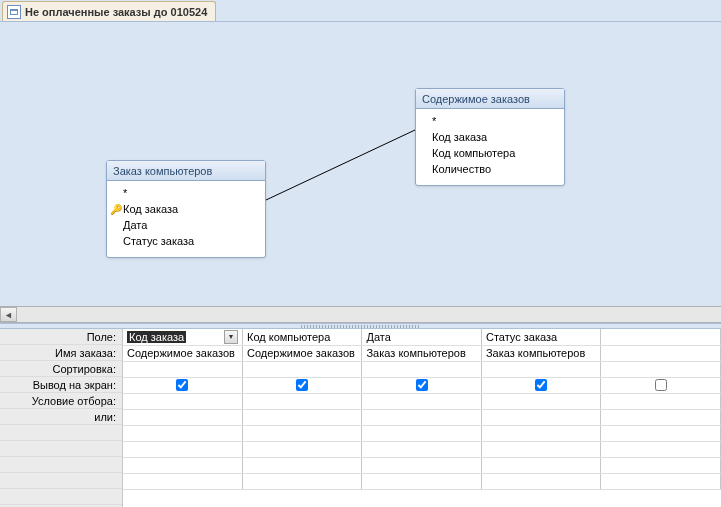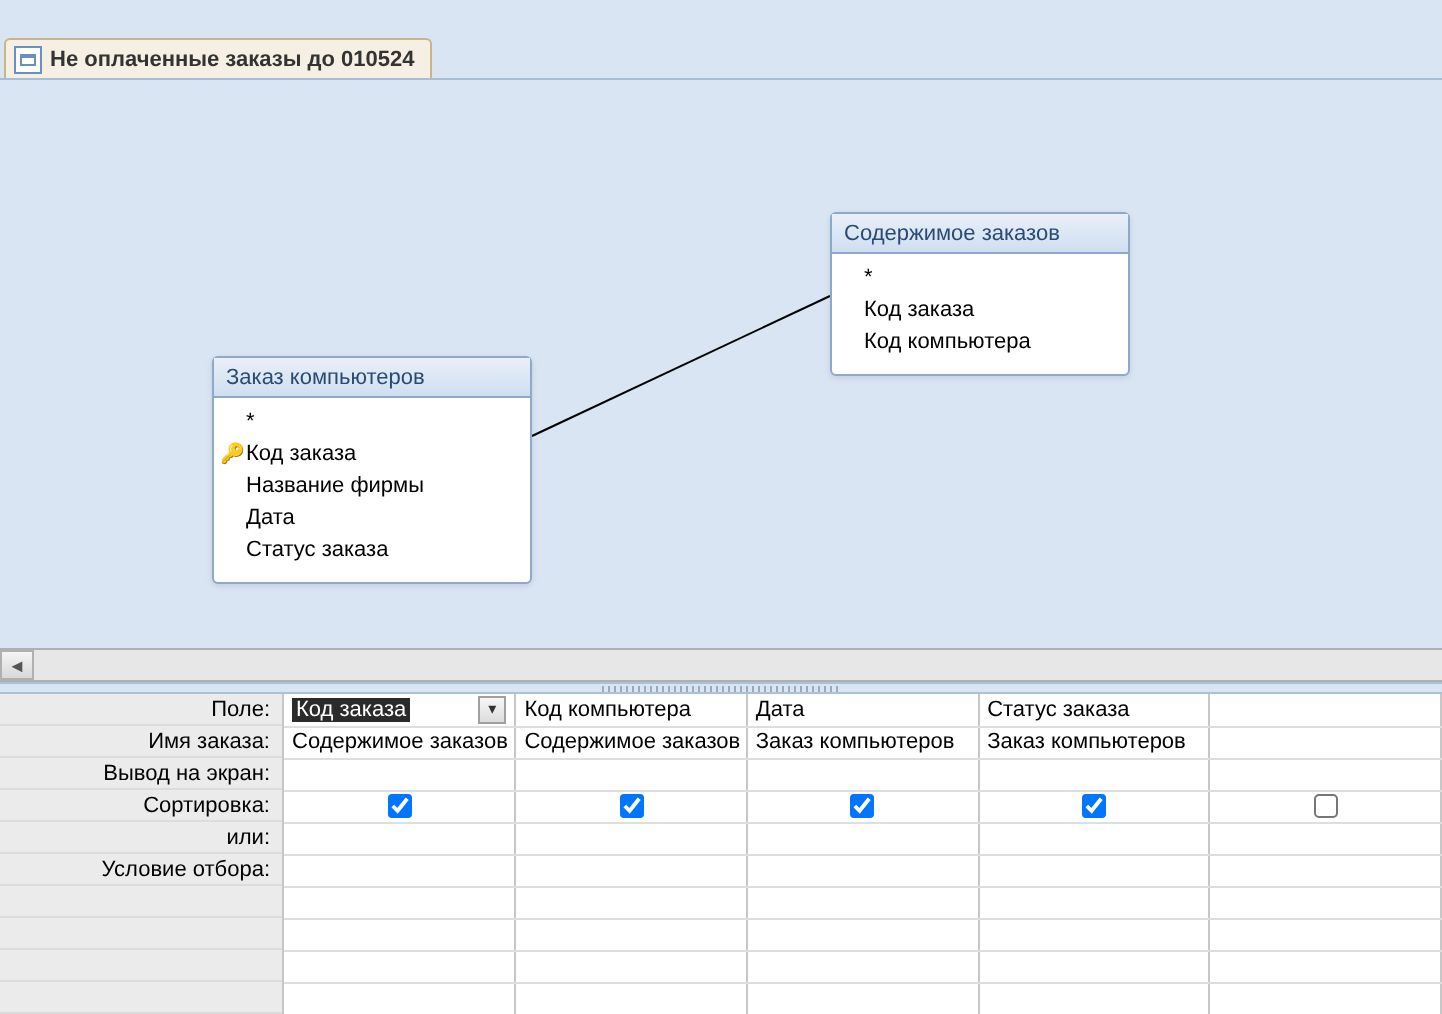--- a/index.html
+++ b/index.html
@@ -6,21 +6,21 @@
   body {
     font-family: "Segoe UI", Tahoma, sans-serif;
     font-size: 11px;
     background: #d9e5f3;
     width: 721px;
     height: 507px;
     overflow: hidden;
     position: relative;
   }
   .tab-bar {
-    height: 40px;
+    height: 22px;
     display: flex;
     align-items: flex-end;
     background: #d9e5f3;
     border-bottom: 1px solid #a9bdd6;
   }
   .tab {
     display: flex;
     align-items: center;
     height: 20px;
     background: #f6efe3;
@@ -130,21 +130,21 @@
     width: 120px; height: 3px;
     transform: translateX(-50%);
     background: repeating-linear-gradient(90deg,#9ab 0 1px,transparent 1px 3px);
   }
   .grid-area {
     display: flex;
     height: 178px;
     background: #fff;
   }
   .labels-col {
-    width: 142px;
+    width: 123px;
     flex: none;
     border-right: 1px solid #c7c7c7;
     background: #ebebeb;
   }
   .labels-col .lrow {
     height: 16px;
     line-height: 16px;
     padding-right: 6px;
     text-align: right;
     color: #000;
@@ -226,62 +226,62 @@
     <div class="table-box-header">Заказ компьютеров</div>
     <div class="table-box-body">
       <div class="field-row">
           <span>*</span>
         </div>
       <div class="field-row">
         <span class="key-icon">🔑</span>
         <span>Код заказа</span>
       </div>
       <div class="field-row">
-          <span>Название фирмы</span>
-        </div>
-      <div class="field-row">
           <span>Дата</span>
         </div>
       <div class="field-row">
           <span>Статус заказа</span>
         </div>
     </div>
   </div>
 
   <div class="table-box" style="left:415px; top:66px; width:150px;">
     <div class="table-box-header">Содержимое заказов</div>
     <div class="table-box-body">
       <div class="field-row">
           <span>*</span>
         </div>
       <div class="field-row">
           <span>Код заказа</span>
         </div>
       <div class="field-row">
           <span>Код компьютера</span>
+        </div>
+      <div class="field-row">
+          <span>Количество</span>
         </div>
     </div>
   </div>
 </div>
 
 <div class="hscroll">
   <div class="arrow">◄</div>
   <div class="track"></div>
 </div>
 
 <div class="splitter"></div>
 
 <div class="grid-area">
   <div class="labels-col">
     <div class="lrow">Поле:</div>
     <div class="lrow">Имя заказа:</div>
+    <div class="lrow">Сортировка:</div>
     <div class="lrow">Вывод на экран:</div>
-    <div class="lrow">Сортировка:</div>
+    <div class="lrow">Условие отбора:</div>
     <div class="lrow">или:</div>
-    <div class="lrow">Условие отбора:</div>
     <div class="lrow"></div>
     <div class="lrow"></div>
     <div class="lrow"></div>
     <div class="lrow"></div>
     <div class="lrow"></div>
   </div>
   <div class="grid-cols">
     <table class="grid-table">
       <colgroup>
           <col>

